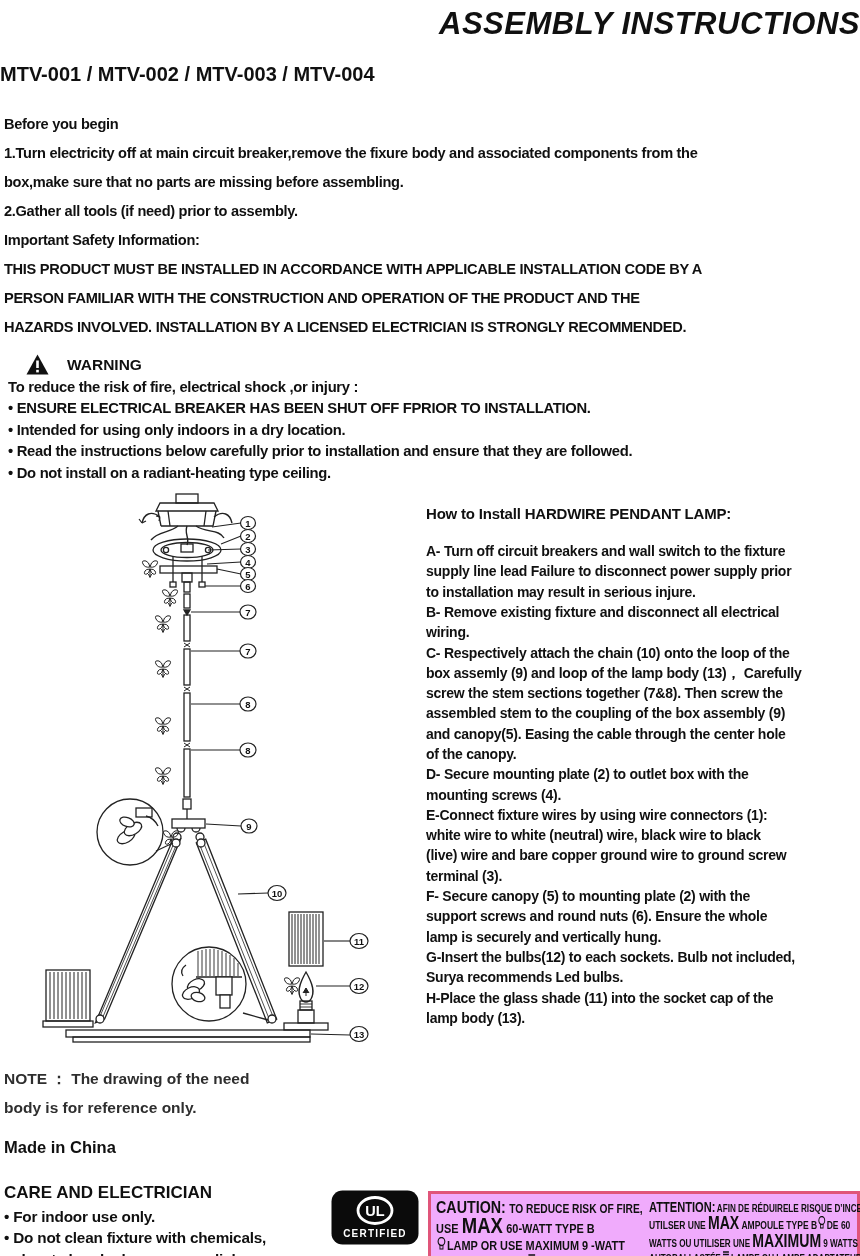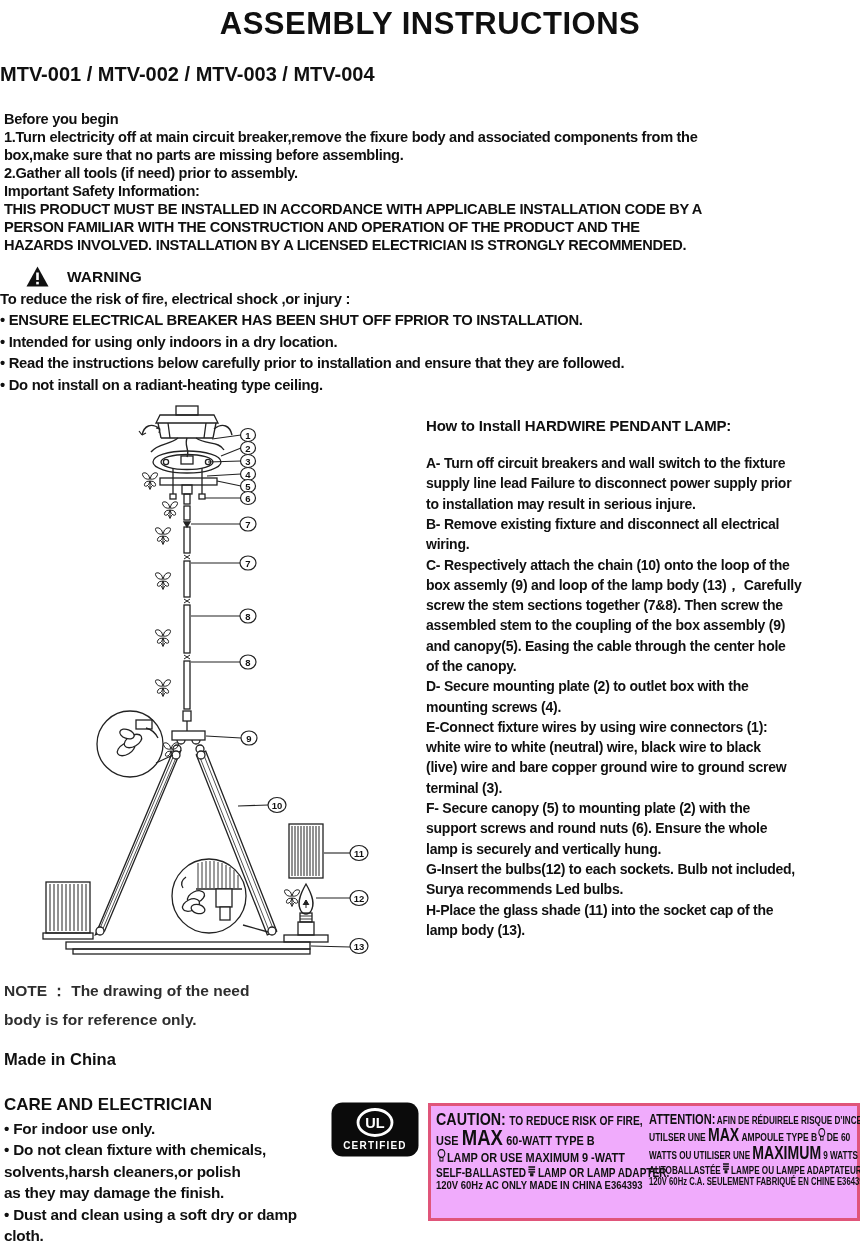--- a/index.html
+++ b/index.html
@@ -1,24 +1,24 @@
 <!DOCTYPE html>
 <html><head>
 <meta charset="utf-8">
 <style>
   html,body{margin:0;padding:0;background:#fff;}
   .page{position:relative;width:860px;height:1256px;background:#fff;color:#101010;
         font-family:"Liberation Sans",sans-serif;font-weight:bold;overflow:hidden;box-sizing:border-box;}
-  .title{margin:6px 0 0;text-align:center;font-size:31px;letter-spacing:.5px;}
+  .title{margin:6px 0 0;text-align:right;font-size:31px;letter-spacing:.5px;font-style:italic;}
   .models{margin:21px 0 0;font-size:20px;}
   .pre{white-space:pre-line;}
-  .intro{margin:24px 0 0;padding:0 4px;font-size:14.6px;line-height:18px;letter-spacing:-.3px;}
+  .intro{margin:24px 0 0;padding:0 4px;font-size:14.6px;line-height:29px;letter-spacing:-.3px;}
   .warnrow{margin:12px 0 0;padding-left:26px;display:flex;align-items:center;gap:18px;}
   .warnrow .wlabel{font-size:15.5px;}
-  .warnbody{margin:2px 0 0;padding:0 0;font-size:14.8px;line-height:21.4px;letter-spacing:-.3px;}
+  .warnbody{margin:2px 0 0;padding:0 8px;font-size:14.8px;line-height:21.4px;letter-spacing:-.3px;}
   .middle{display:flex;margin-top:8px;}
   .diagram-wrap{width:424px;flex:none;}
   .rightcol{flex:1;padding-left:2px;}
   .install-h{font-size:15px;margin-top:13px;letter-spacing:-.2px;}
   .install-body{margin-top:19px;font-size:14px;line-height:20.3px;letter-spacing:-.25px;}
   .note{margin:8px 0 0;padding-left:4px;font-size:15.5px;line-height:29px;color:#2e2e2e;}
   .madein{margin:16px 0 0;padding-left:4px;font-size:16.5px;}
   .bottom{position:relative;margin-top:26px;height:135px;}
   .care{position:absolute;left:4px;top:0;width:330px;}
   .care-h{font-size:17px;}

